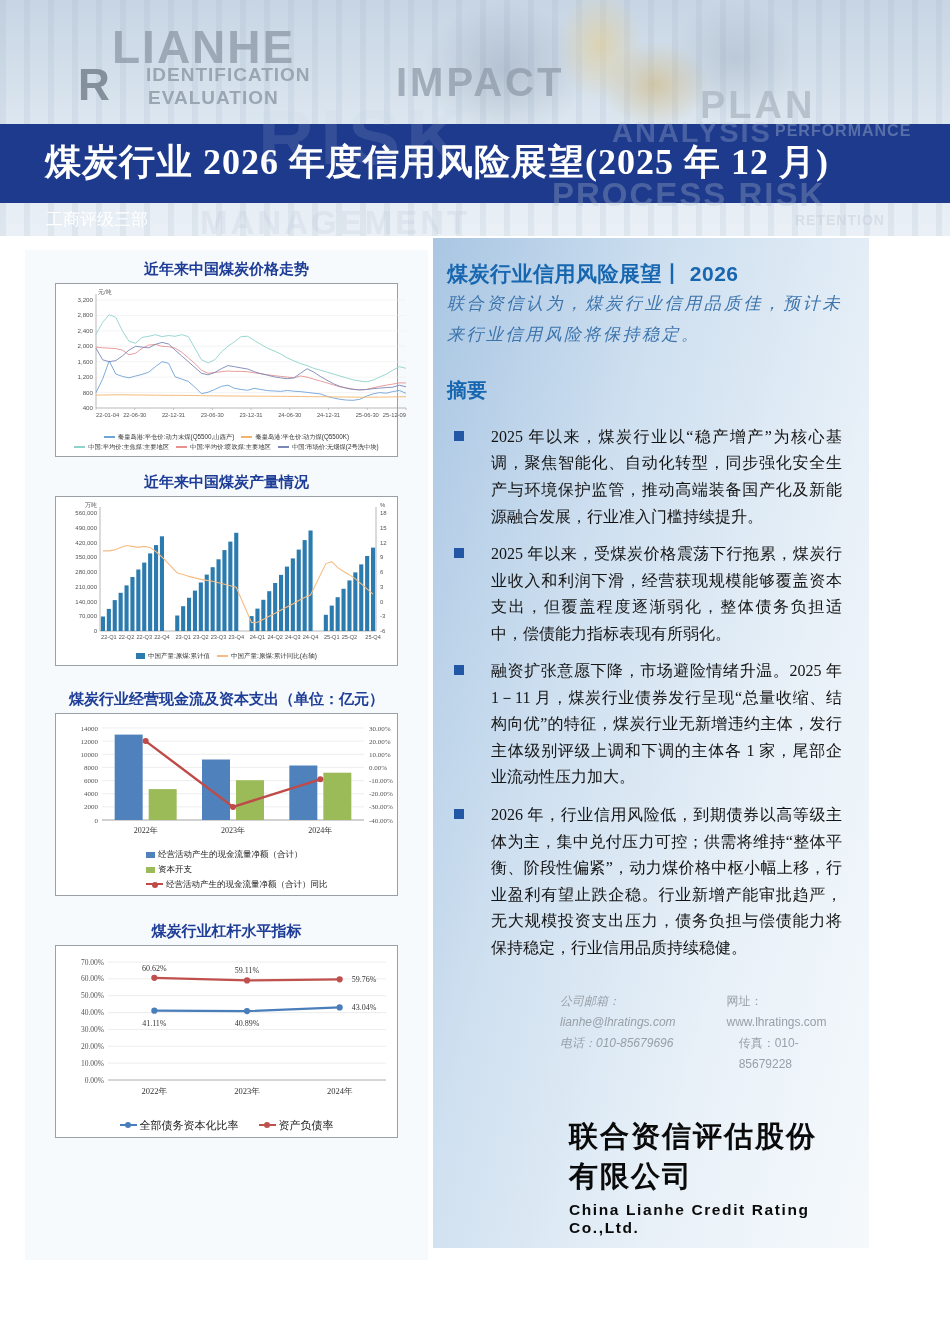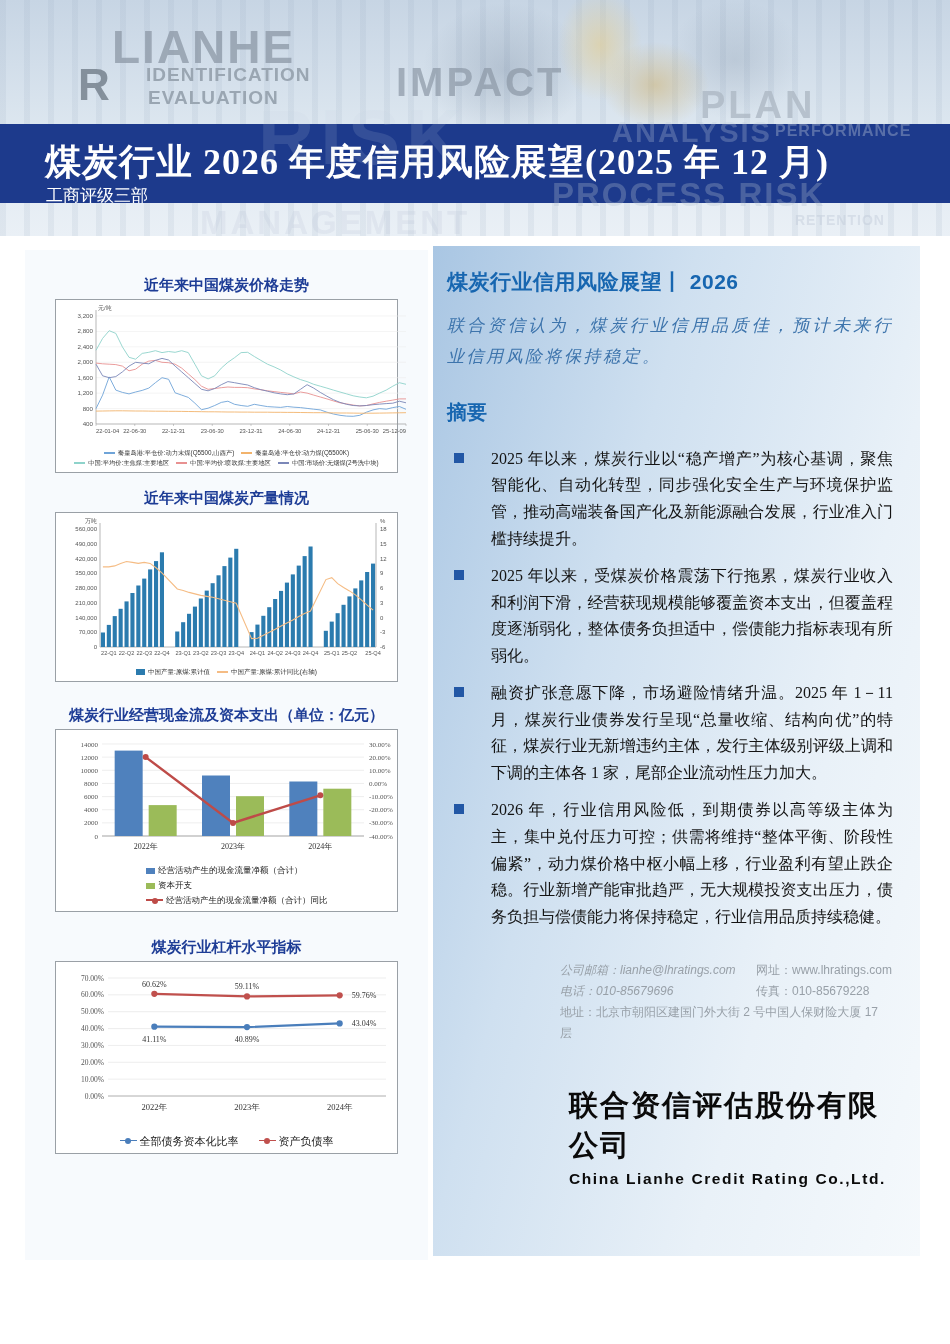--- a/index.html
+++ b/index.html
@@ -11,44 +11,44 @@
       radial-gradient(ellipse 60px 80px at 600px 45px, rgba(226,206,150,.65), rgba(226,206,150,0) 70%),
       radial-gradient(ellipse 75px 60px at 655px 85px, rgba(205,178,115,.55), rgba(205,178,115,0) 72%),
       radial-gradient(ellipse 110px 90px at 505px 70px, rgba(70,92,120,.22), rgba(70,92,120,0) 75%),
       radial-gradient(ellipse 90px 80px at 735px 60px, rgba(90,110,135,.18), rgba(90,110,135,0) 75%),
       repeating-linear-gradient(90deg, rgba(150,168,190,.14) 0 6px, rgba(255,255,255,0) 6px 24px),
       linear-gradient(180deg,#c7d5e4 0%,#dde7f0 55%,#eaf0f6 100%);}
   .band{position:absolute;left:0;top:124px;width:950px;height:79px;background:#1d3a8c;z-index:1;}
   .wm{position:absolute;z-index:2;pointer-events:none;font-family:"Liberation Sans",sans-serif;font-weight:800;white-space:nowrap;}
   .band-inner{position:relative;z-index:3;height:100%;}
   .doc-title{position:absolute;left:45px;top:14px;color:#fff;font-family:"Liberation Serif",serif;font-weight:bold;font-size:36px;letter-spacing:1px;}
-  .doc-dept{position:absolute;left:46px;top:60px;color:#fff;font-family:"Liberation Serif",serif;font-size:17px;}
+  .doc-dept{position:absolute;left:46px;top:84px;color:#fff;font-family:"Liberation Serif",serif;font-size:17px;}
 
   
   .left-panel{position:absolute;left:25px;top:250px;width:403px;height:1010px;background:#f7fafd;}
-  .right-panel{position:absolute;left:433px;top:246px;width:487px;height:1010px;box-sizing:border-box;
+  .right-panel{position:absolute;left:433px;top:238px;width:436px;height:1010px;box-sizing:border-box;
     padding:22px 27px 4px 14px;
     background:linear-gradient(105deg,#a9c6e3 0%,#cfe0f0 35%,#e9f1f8 70%,#f5f9fc 100%);}
 
   
   .chart-block{margin:12px 30px 0 30px;}
-  .chart-block.first{margin-top:26px;}
+  .chart-block.first{margin-top:10px;}
   .chart-title{text-align:center;color:#1e3d96;font-weight:bold;font-size:15px;margin-bottom:4px;}
   .chart-box{background:#fff;border:1px solid #9aa0a6;padding:2px 0 4px 0;}
   .chart-box svg{display:block;}
   .legend{display:flex;flex-wrap:wrap;justify-content:center;column-gap:7px;row-gap:1px;font-size:6.3px;color:#333;line-height:1.5;}
   .legend.c2{font-size:6.5px;}
   .legend-col{display:flex;flex-direction:column;align-items:flex-start;gap:3px;margin:3px 0 0 90px;
     font-family:"Liberation Serif",serif;font-size:8.5px;color:#222;}
   .legend.c4{font-family:"Liberation Serif",serif;font-size:11px;column-gap:20px;margin-top:3px;color:#222;}
   .leg-item{display:inline-flex;align-items:center;white-space:nowrap;}
 
   
   .rp-title{color:#1766b0;font-weight:bold;font-size:21px;letter-spacing:.5px;}
-  .rp-statement{margin-top:14px;color:#3d74ac;font-family:"Liberation Serif",serif;font-style:italic;
+  .rp-statement{color:#3d74ac;font-family:"Liberation Serif",serif;font-style:italic;
     font-size:17px;line-height:1.85;letter-spacing:2.5px;text-align:justify;}
   .rp-summary{margin-top:26px;color:#1766b0;font-weight:bold;font-size:20px;}
   .rp-bullets{list-style:none;margin:20px 0 0 0;padding:0;}
   .rp-bullets li{position:relative;padding-left:44px;margin-bottom:11px;
     font-family:"Liberation Serif",serif;font-size:16px;line-height:1.66;color:#141414;text-align:justify;}
   .bullet-sq{position:absolute;left:7px;top:7px;width:10px;height:10px;background:#2257a5;}
 
   .contact{margin:30px 0 0 113px;font-size:12px;color:#98a0a8;line-height:1.75;}
   .contact .row{display:flex;}
   .contact .cell1{width:196px;font-style:italic;}
@@ -386,22 +386,19 @@
 
   <div class="contact">
     <div class="row">
       <span class="cell1"><span>公司邮箱：</span><span>lianhe@lhratings.com</span></span>
       <span><span>网址：</span><span>www.lhratings.com</span></span>
     </div>
     <div class="row">
       <span class="cell1"><span>电话：</span><span>010-85679696</span></span>
       <span><span>传真：</span><span>010-85679228</span></span>
     </div>
-    <div class="row">
-      <span><span>地址：</span><span>北京市朝阳区建国门外大街 2 号中国人保财险大厦 17 层</span></span>
-    </div>
   </div>
 
   <div class="company">
     <div class="company-cn">联合资信评估股份有限公司</div>
     <div class="company-en">China Lianhe Credit Rating Co.,Ltd.</div>
   </div>
 </div>
 
 </body></html>

